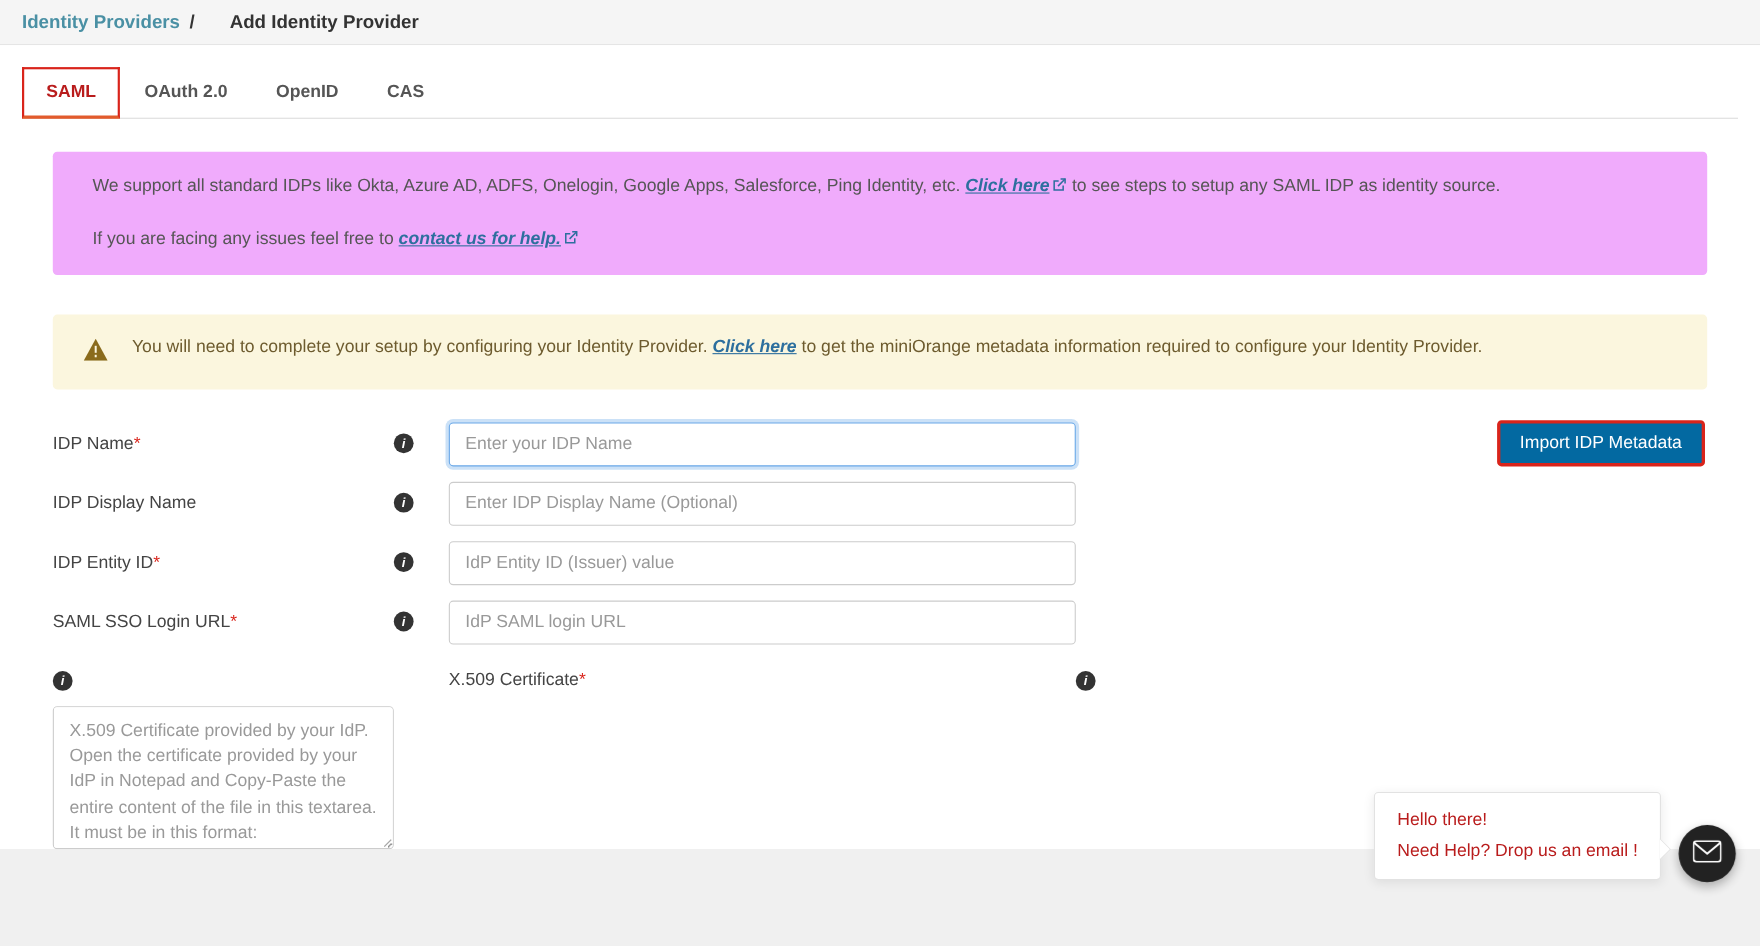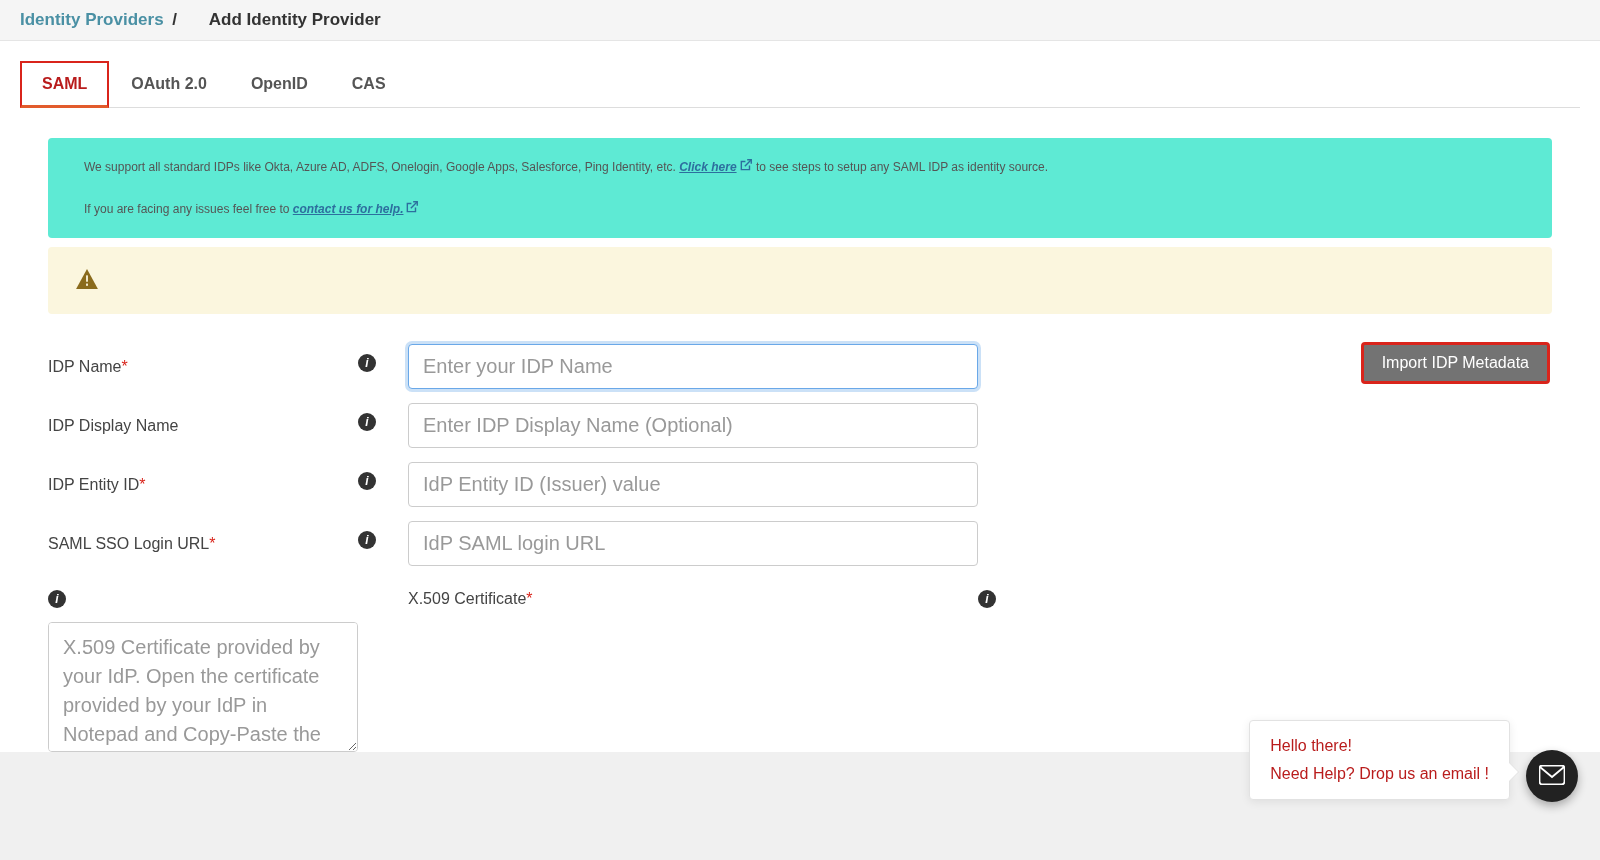--- a/index.html
+++ b/index.html
@@ -49,27 +49,27 @@
     border: 2px solid #d9241b;
     border-bottom: 3px solid #e25b2c;
     margin-bottom: -1px;
   }
 
   .content-inner {
     padding: 30px 28px 0 28px;
   }
 
   .info-blue {
-    background: #5eead4;
+    background: #f0abfc;
     border-radius: 4px;
     padding: 20px 36px;
     color: #555;
-    font-size: 12px;
+    font-size: 16px;
     line-height: 1.5;
-    margin-bottom: 9px;
+    margin-bottom: 36px;
   }
   .info-blue a {
     color: #2d6f9e;
     font-style: italic;
     font-weight: 600;
     text-decoration: underline;
   }
   .info-blue .p2 { margin-top: 24px; }
 
   .ext-icon {
@@ -127,21 +127,21 @@
     font-size: 12px;
     font-weight: bold;
     font-style: italic;
     cursor: default;
     align-self: start;
     margin-top: 10px;
   }
   .form-input, .form-textarea {
     width: 100%;
     padding: 10px 14px;
-    font-size: 20px;
+    font-size: 16px;
     border: 1px solid #ccc;
     border-radius: 4px;
     font-family: inherit;
     color: #333;
   }
   .form-input::placeholder, .form-textarea::placeholder { color: #999; }
   .form-input.focused {
     outline: none;
     border-color: #6aa8e8;
     box-shadow: 0 0 0 3px rgba(106,168,232,0.35);
@@ -153,21 +153,21 @@
   }
 
   .import-btn-cell {
     grid-column: 4;
     justify-self: end;
     align-self: start;
     margin-top: -2px;
     padding-right: 2px;
   }
   .import-btn {
-    background: #737373;
+    background: #0369a1;
     color: #fff;
     border: 3px solid #d9241b;
     border-radius: 4px;
     padding: 9px 18px;
     font-size: 16px;
     font-weight: 500;
     cursor: pointer;
   }
 
   .help-bubble {
@@ -261,20 +261,25 @@
     </div>
 
     <div class="info-yellow">
       <span class="warn-icon">
         <svg width="22" height="20" viewBox="0 0 24 22">
             <path fill="#8a6b1c" d="M12 0 L24 22 H0 Z"></path>
             <rect x="11" y="7" width="2" height="7" fill="#fbf6de"></rect>
             <rect x="11" y="16" width="2" height="2.5" fill="#fbf6de"></rect>
           </svg>
       </span>
+      <div>
+        <span>You will need to complete your setup by configuring your Identity Provider. </span>
+        <a href="#">Click here</a>
+        <span> to get the miniOrange metadata information required to configure your Identity Provider.</span>
+      </div>
     </div>
 
     <div class="form-grid">
 
       <div class="form-label"><span>IDP Name</span><span class="req">*</span></div>
       <div class="info-dot">i</div>
       <input class="form-input focused" placeholder="Enter your IDP Name" style="">
       <div class="import-btn-cell">
         <button class="import-btn">Import IDP Metadata</button>
       </div>

